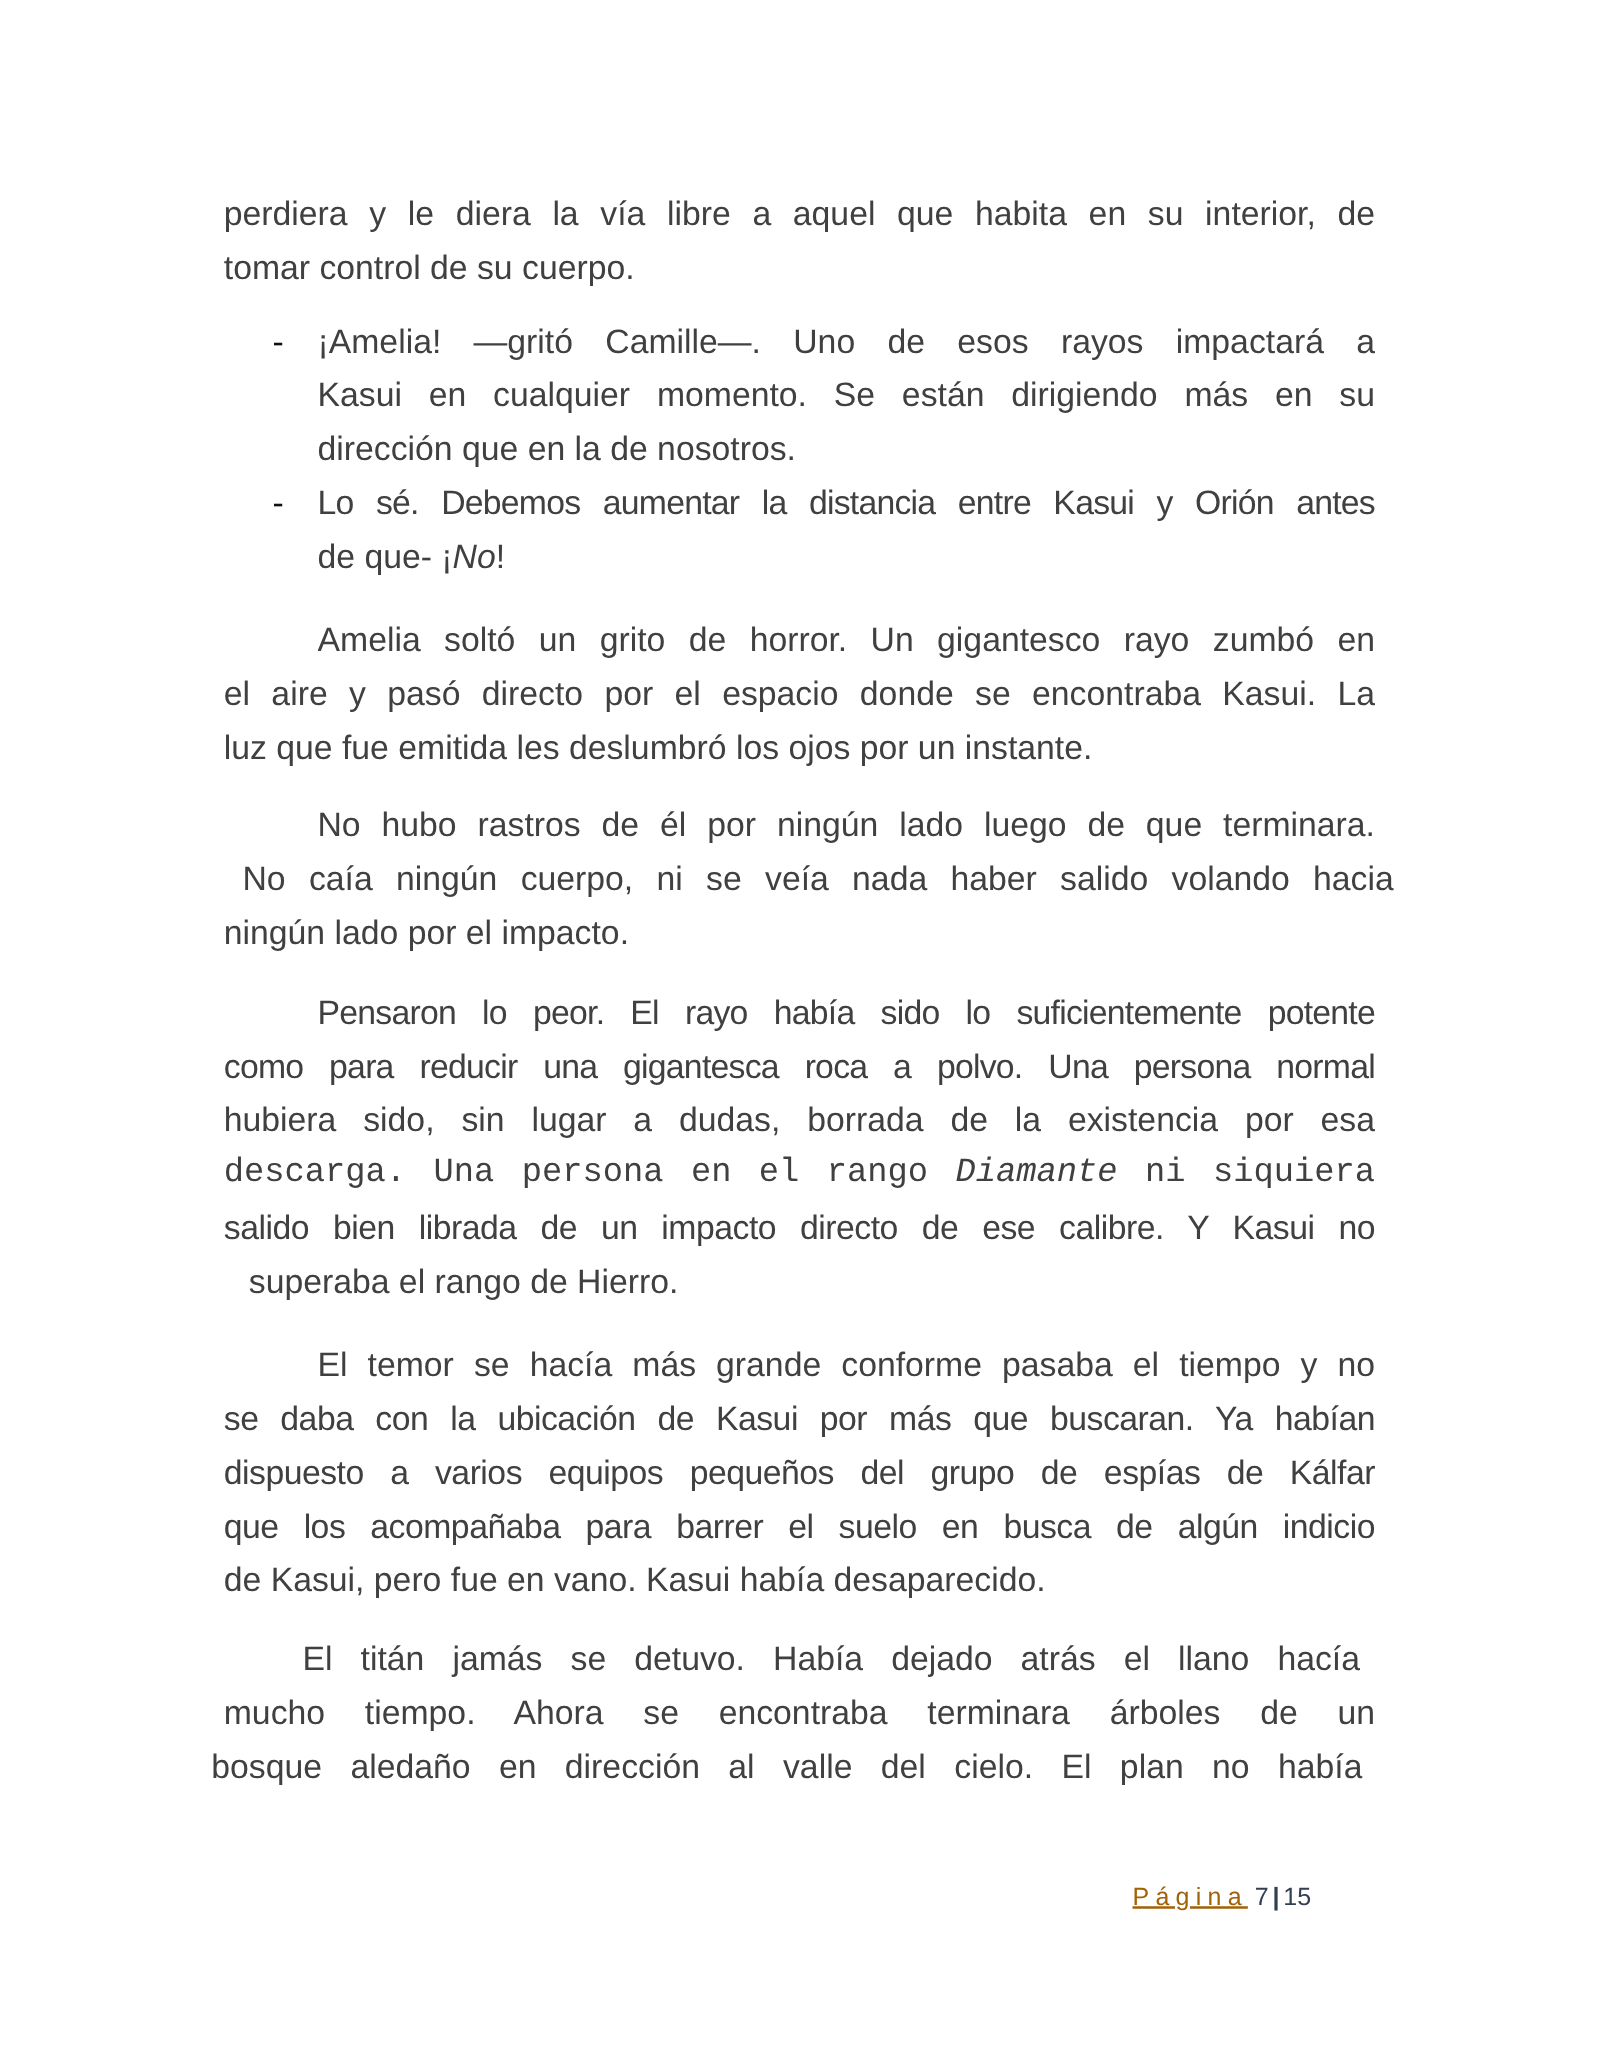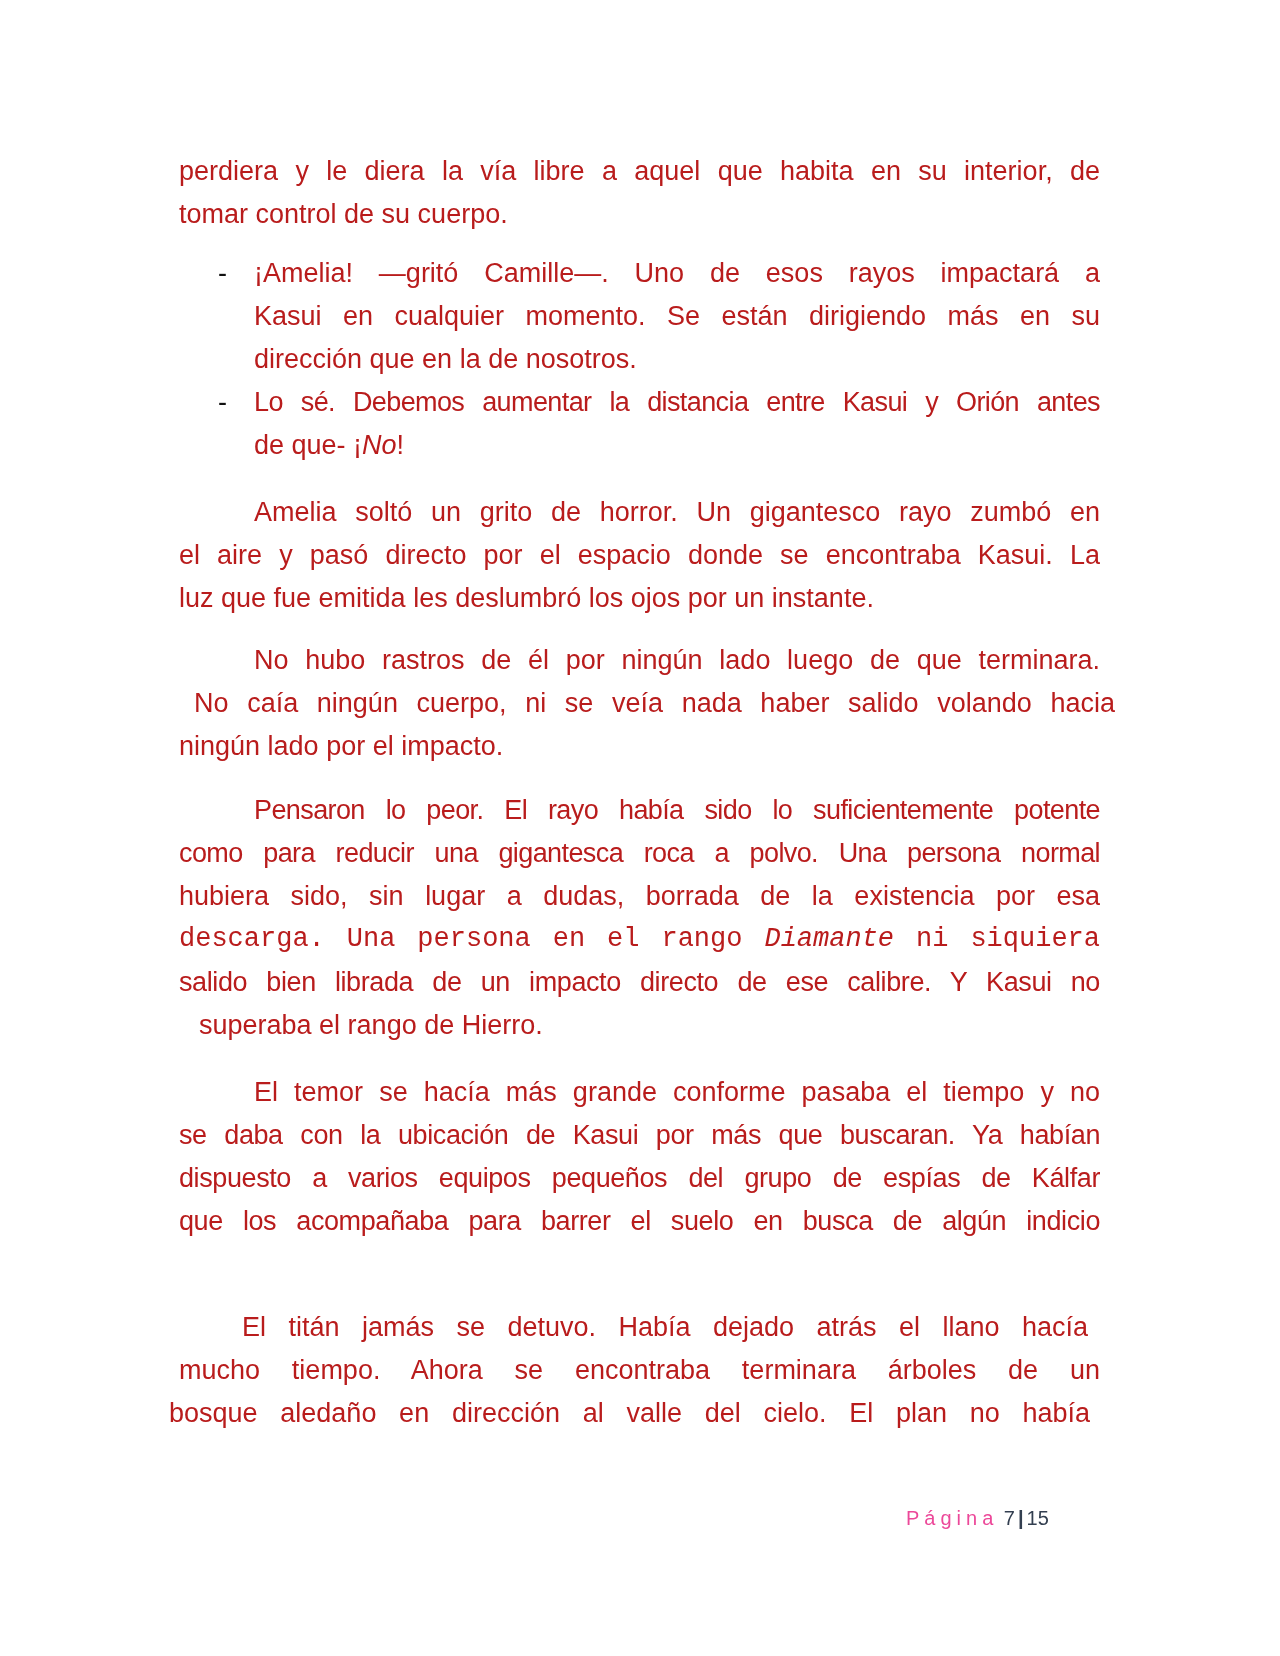--- a/index.html
+++ b/index.html
@@ -3,21 +3,21 @@
 <meta charset="utf-8">
 <style>
   html, body { margin: 0; padding: 0; background: #ffffff; }
   body { width: 1280px; height: 1656px; position: relative; overflow: hidden; }
   .page { position: absolute; left: 0; top: 0; width: 1280px; height: 1656px; background: #fff; }
   .line {
     position: absolute;
     font-family: "Liberation Sans", "DejaVu Sans", sans-serif;
     font-size: 27px;
     line-height: 32px;
-    color: #b91c1c;
+    color: #404040;
     white-space: nowrap;
     height: 32px;
   }
   .line.just {
     text-align: justify;
     text-align-last: justify;
     white-space: normal;
     overflow: hidden;
   }
   .dash {
@@ -27,21 +27,21 @@
     line-height: 32px;
     color: #111111;
   }
   em { font-style: italic; }
   .footer {
     position: absolute;
     left: 906px; top: 1506px;
     font-family: "Liberation Sans", "DejaVu Sans", sans-serif;
     font-size: 20px; line-height: 24px; white-space: nowrap;
   }
-  .footer .lbl { color: #ec4899; letter-spacing: 5px; }
+  .footer .lbl { color: #a16207; letter-spacing: 5px; text-decoration: underline; }
   .footer .num { color: #333f50; }
   .footer .sep { color: #333f50; font-weight: bold; margin: 0 3px; }
 </style>
 </head>
 <body>
 
 <div class="page">
 
   <div class="line just" style="left:179px; top:155px; width:921px;">perdiera y le diera la vía libre a aquel que habita en su interior, de</div>
   <div class="line" style="left:179px; top:198px;">tomar control de su cuerpo.</div>
@@ -67,20 +67,21 @@
   <div class="line just" style="left:179px; top:837px; width:921px; letter-spacing:-0.6px;">como para reducir una gigantesca roca a polvo. Una persona normal</div>
   <div class="line just" style="left:179px; top:880px; width:921px;">hubiera sido, sin lugar a dudas, borrada de la existencia por esa</div>
   <div class="line just" style="left:179px; top:923px; width:921px;font-family:Liberation Mono, monospace;"><span>descarga. Una persona en el rango </span><em>Diamante</em><span> ni siquiera hubiera</span></div>
   <div class="line just" style="left:179px; top:966px; width:921px; letter-spacing:-0.4px;">salido bien librada de un impacto directo de ese calibre. Y Kasui no</div>
   <div class="line" style="left:179px; top:1009px;margin-left:20px;">superaba el rango de Hierro.</div>
 
   <div class="line just" style="left:254px; top:1076px; width:846px;">El temor se hacía más grande conforme pasaba el tiempo y no</div>
   <div class="line just" style="left:179px; top:1119px; width:921px; letter-spacing:-0.4px;">se daba con la ubicación de Kasui por más que buscaran. Ya habían</div>
   <div class="line just" style="left:179px; top:1162px; width:921px; letter-spacing:-0.4px;">dispuesto a varios equipos pequeños del grupo de espías de Kálfar</div>
   <div class="line just" style="left:179px; top:1205px; width:921px; letter-spacing:-0.4px;">que los acompañaba para barrer el suelo en busca de algún indicio</div>
+  <div class="line" style="left:179px; top:1248px;">de Kasui, pero fue en vano. Kasui había desaparecido.</div>
 
   <div class="line just" style="left:242px; top:1311px; width:846px;">El titán jamás se detuvo. Había dejado atrás el llano hacía</div>
   <div class="line just" style="left:179px; top:1354px; width:921px;">mucho tiempo. Ahora se encontraba terminara árboles de un</div>
   <div class="line just" style="left:169px; top:1397px; width:921px;">bosque aledaño en dirección al valle del cielo. El plan no había</div>
 
   <div class="footer">
     <span class="lbl">Página</span>
     <span class="num">7</span><span class="sep">|</span><span class="num">15</span>
   </div>
 </div>

